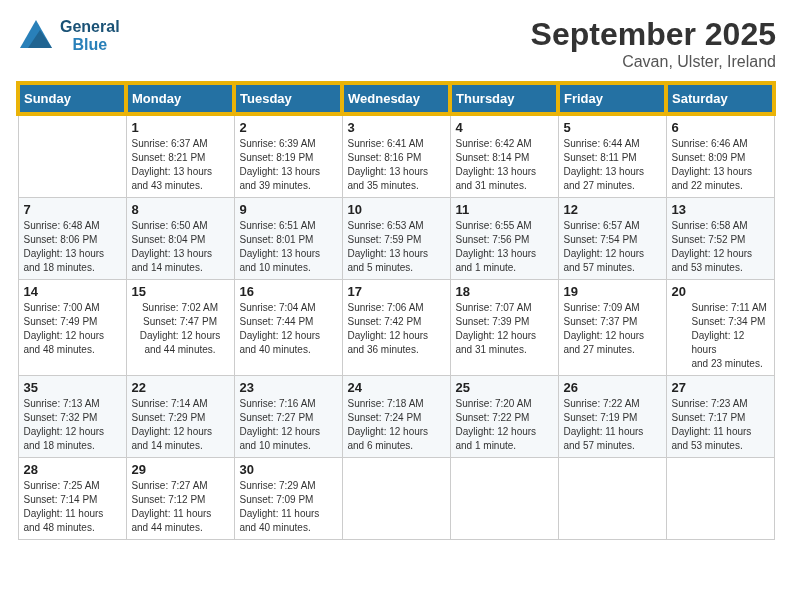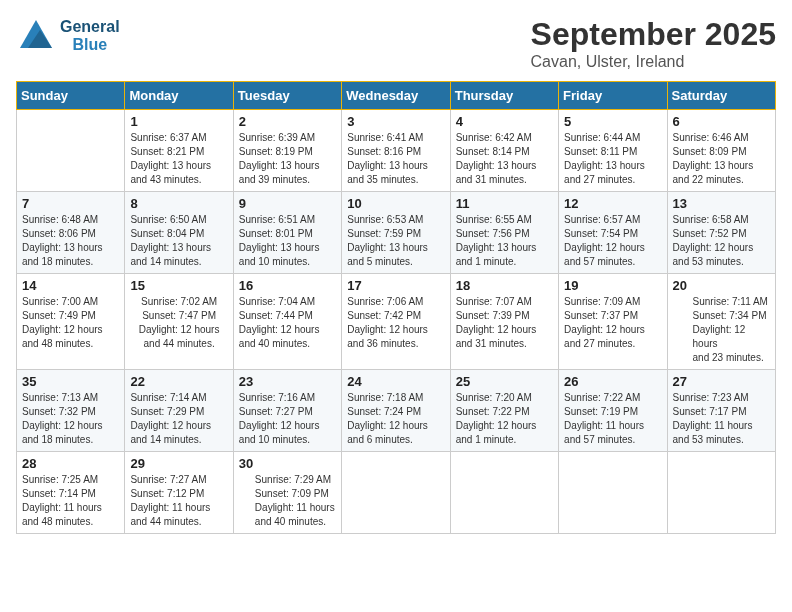--- a/index.html
+++ b/index.html
@@ -29,21 +29,21 @@
       margin-right: 4px;
     }
     .logo-text {
       display: flex;
       flex-direction: column;
       line-height: 1.1;
       align-items: center;
     }
     .logo-general { color: #1a5276; font-size: 16px; font-weight: bold; }
     .logo-blue { color: #2980b9; font-size: 16px; font-weight: bold; }
-    .title-block { text-align: left; }
+    .title-block { text-align: right; }
     .month-title {
       font-size: 32px;
       font-weight: bold;
       color: #333;
     }
     .subtitle {
       font-size: 16px;
       color: #555;
     }
     table {
@@ -51,21 +51,21 @@
       border-collapse: collapse;
       font-size: 11px;
     }
     thead tr th {
       background-color: #2471a3;
       color: #fff;
       padding: 6px 4px;
       text-align: left;
       font-size: 13px;
       font-weight: bold;
-      border: 1px solid #eab308;
+      border: 4px solid #eab308;
     }
     tbody tr td {
       border: 1px solid #ccc;
       vertical-align: top;
       padding: 4px 5px;
       width: 108px;
       min-height: 70px;
       font-size: 10.5px;
       color: #222;
     }
@@ -325,21 +325,21 @@
         </td>
         <td>
           <span class="day-num">29</span>
           <div class="day-info" style="white-space: pre-line;">Sunrise: 7:27 AM
 Sunset: 7:12 PM
 Daylight: 11 hours
 and 44 minutes.</div>
         </td>
         <td>
           <span class="day-num">30</span>
-          <div class="day-info" style="white-space: pre-line; margin-left: 16px;">Sunrise: 7:29 AM
+          <div class="day-info" style="white-space: pre-line;">Sunrise: 7:29 AM
 Sunset: 7:09 PM
 Daylight: 11 hours
 and 40 minutes.</div>
         </td>
         <td class="empty-cell"></td>
         <td class="empty-cell"></td>
         <td class="empty-cell"></td>
         <td class="empty-cell"></td>
       </tr>
     </tbody>

